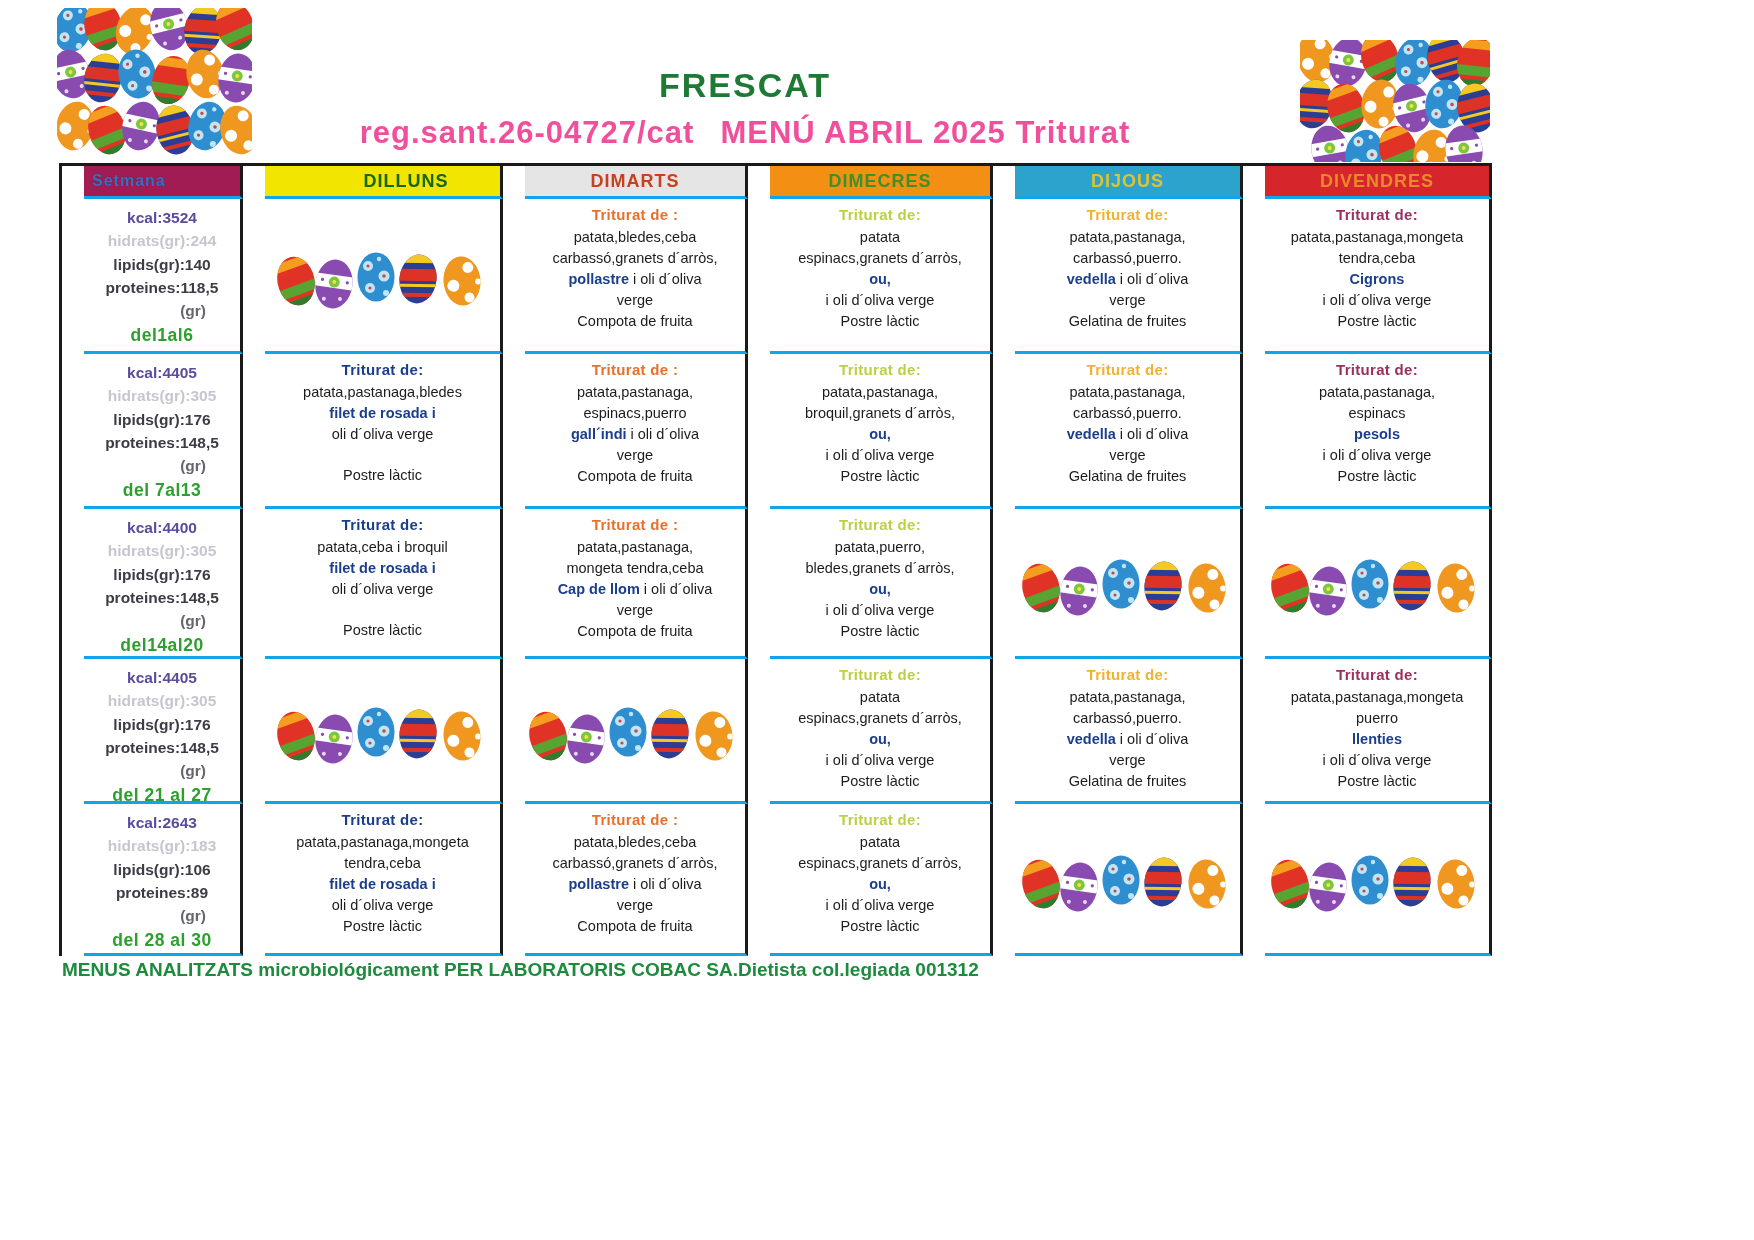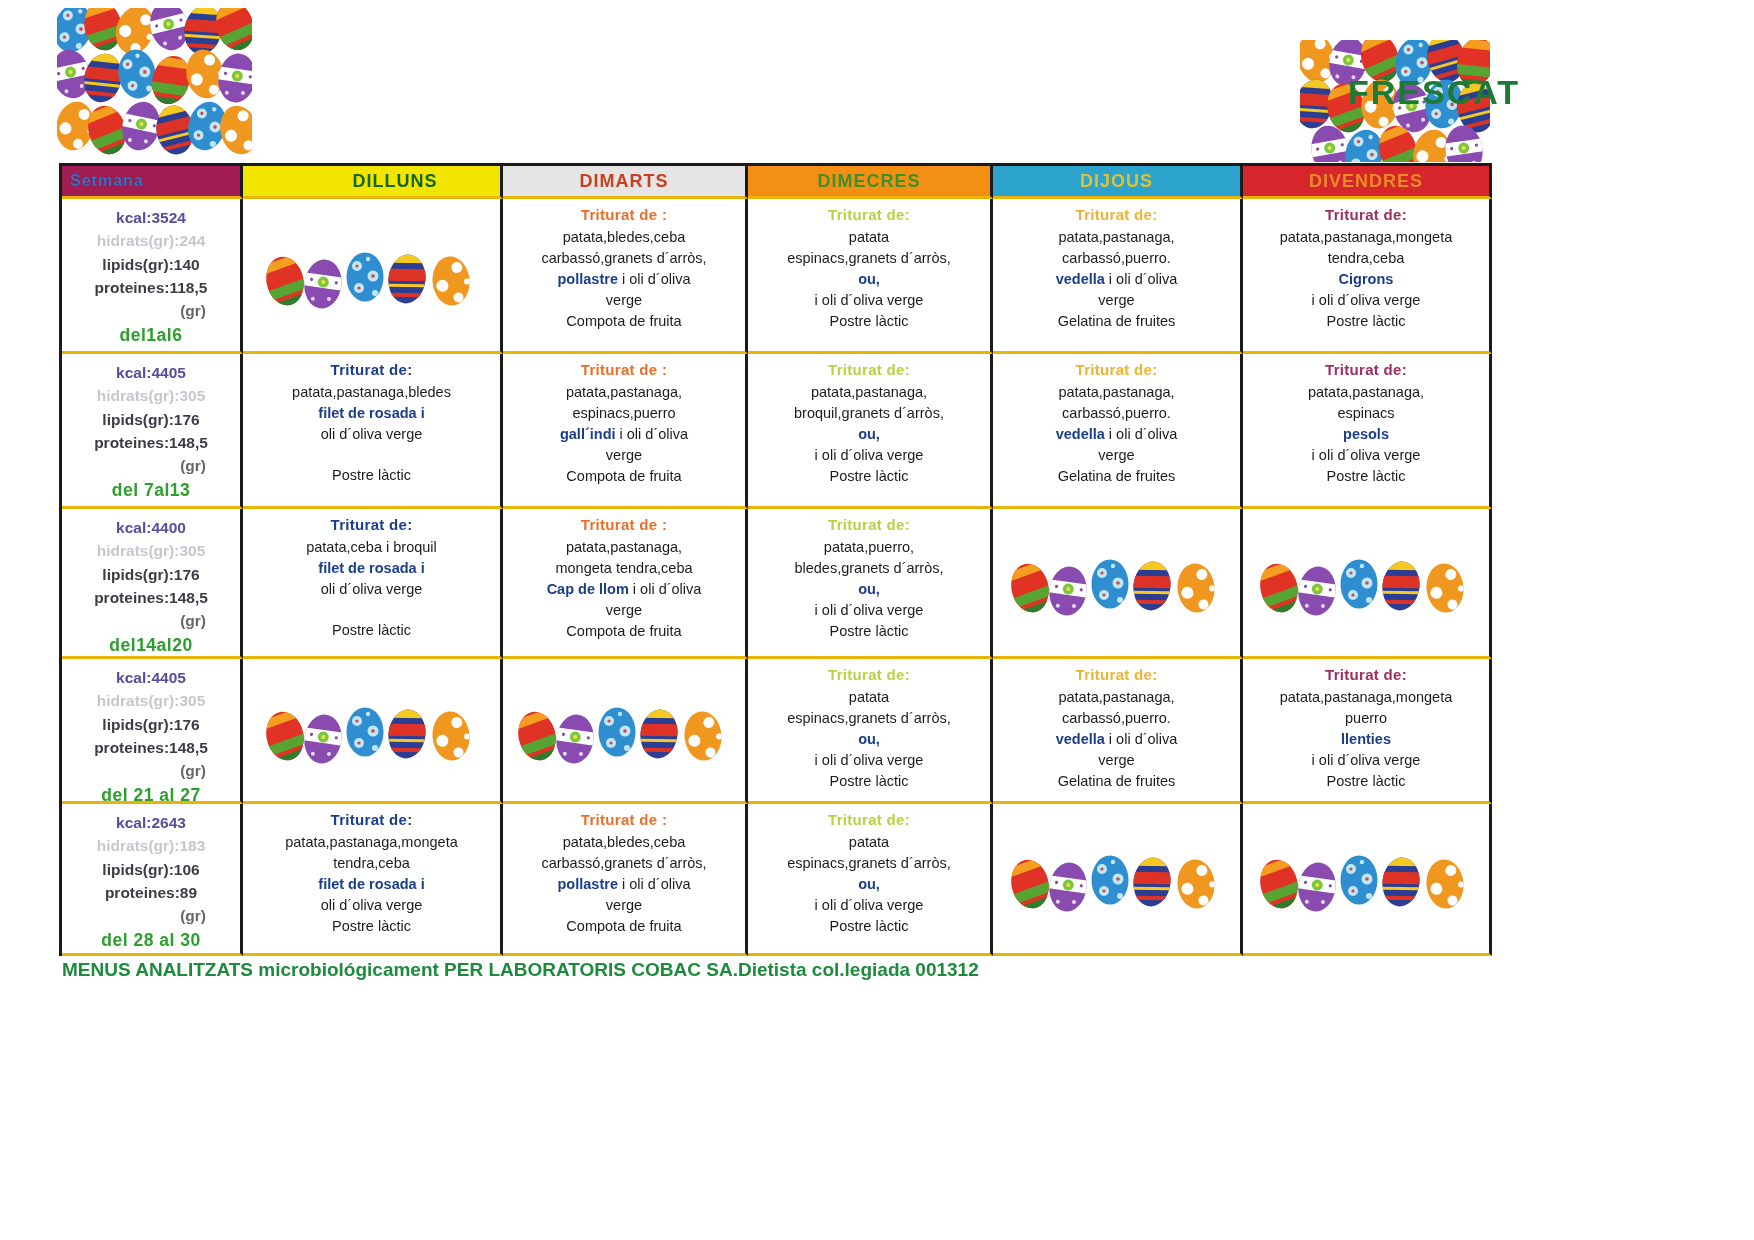--- a/index.html
+++ b/index.html
@@ -1,36 +1,36 @@
 <!DOCTYPE html>
 <html><head>
 <meta charset="utf-8">
 <style>
   html,body{margin:0;padding:0;background:#e8e8e8;}
   .page{position:relative;width:1754px;height:1240px;background:#ffffff;
         font-family:"Liberation Sans",sans-serif;overflow:hidden;}
 
   
-  .titles{position:absolute;left:0;top:73px;width:1490px;text-align:right;z-index:3;padding-left:30px;}
+  .titles{position:absolute;left:0;top:66px;width:1490px;text-align:center;z-index:3;}
   .main-title{font-size:34px;font-weight:bold;color:#1d7a34;letter-spacing:2px;}
   .subtitle{margin-top:10px;font-size:31px;font-weight:bold;color:#f0509b;letter-spacing:1px;}
   .subtitle .reg{margin-right:26px;}
 
   .corner-photo{position:absolute;z-index:1;}
   .corner-photo.left{left:57px;top:8px;}
   .corner-photo.right{left:1300px;top:40px;}
 
   
   .menu-table{position:absolute;left:59px;top:163px;z-index:2;
     display:grid;background:#fff;
     grid-template-columns:181px 260px 245px 245px 250px 249px;
     grid-template-rows:33px 155px 155px 150px 145px 152px;
     border-left:3px solid #1a1a1a;border-top:3px solid #1a1a1a;}
-  .menu-table > div{border-right:3px solid #1a1a1a;border-bottom:3px solid #eab308;
-    box-sizing:border-box;overflow:hidden;}
+  .menu-table > div{border-right:3px solid #1a1a1a;border-bottom:3px solid #0ea5e9;
+    box-sizing:border-box;overflow:hidden;margin-left:22px;}
 
   .th{font-size:18px;font-weight:bold;text-align:center;line-height:30px;letter-spacing:1px;}
   .th.setmana{font-size:16px;text-align:left;padding-left:8px;text-shadow:0 0 1px #40205a;}
 
   .cell{background:#fff;}
   .nutrition{padding-top:7px;text-align:center;font-weight:bold;font-size:15.5px;line-height:1.5;}
   .n-kcal{color:#5a4b9c;}
   .n-hidrats{color:#c6c6d0;}
   .n-lipids{color:#3c3c46;}
   .n-proteines{color:#3c3c46;}
@@ -154,20 +154,23 @@
       <use href="#eggB" transform="translate(10,84) rotate(-10 20 26)"></use>
       <use href="#eggC" transform="translate(44,88) rotate(12 20 26)"></use>
       <use href="#eggA" transform="translate(78,84) rotate(-14 20 26)"></use>
       <use href="#eggE" transform="translate(112,88) rotate(10 20 26)"></use>
       <use href="#eggB" transform="translate(144,84) rotate(-8 20 26)"></use>
     </svg>
   </div>
 
   <div class="titles">
     <div class="main-title">FRESCAT</div>
+    <div class="subtitle">
+      <span class="reg">reg.sant.26-04727/cat</span><span>MENÚ ABRIL 2025 Triturat</span>
+    </div>
   </div>
 
   <div class="menu-table" id="menu-table">
       <div class="th setmana" style="background: rgb(161, 28, 82); color: rgb(60, 110, 192);">Setmana</div>
       <div class="th" style="background: rgb(242, 230, 0); color: rgb(21, 102, 21); padding-left: 47px;">DILLUNS</div>
       <div class="th" style="background: #e5e5e5; color: rgb(200, 64, 30);">DIMARTS</div>
       <div class="th" style="background: rgb(243, 144, 20); color: rgb(63, 143, 42);">DIMECRES</div>
       <div class="th" style="background: rgb(43, 163, 204); color: rgb(224, 194, 48);">DIJOUS</div>
       <div class="th" style="background: rgb(214, 37, 43); color: rgb(232, 138, 40);">DIVENDRES</div>
       <div class="cell nutrition">

